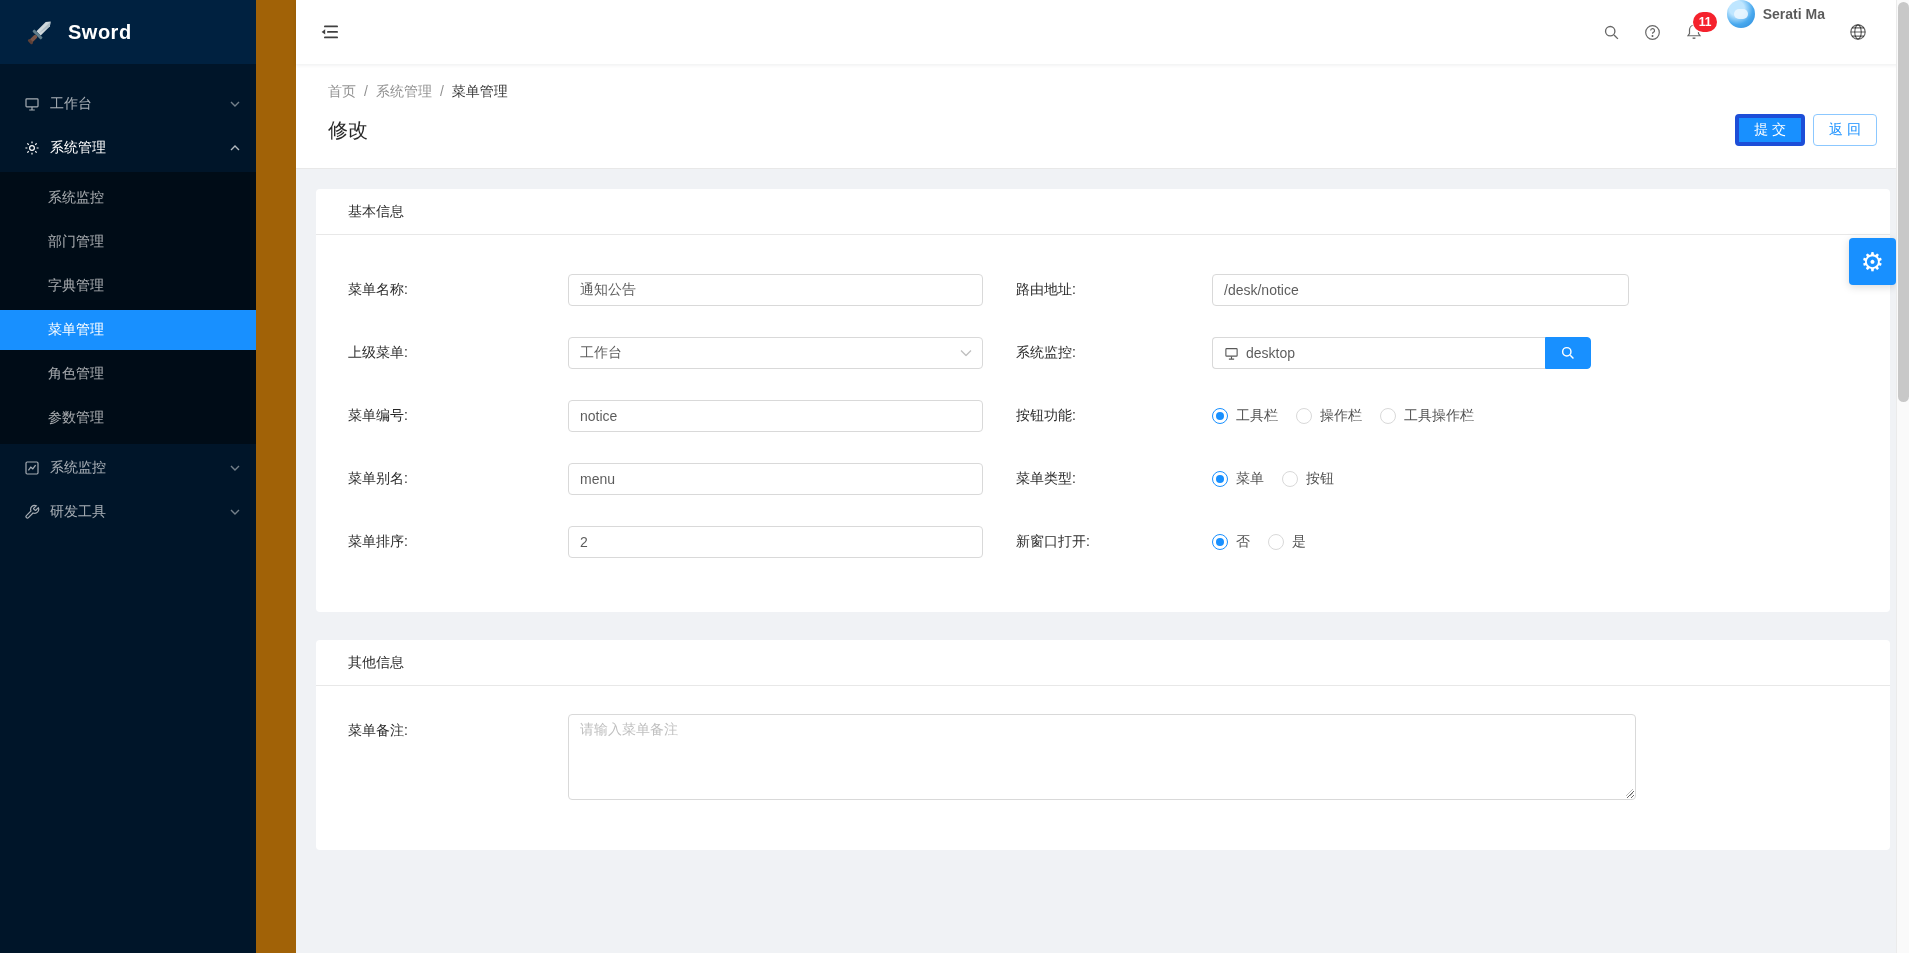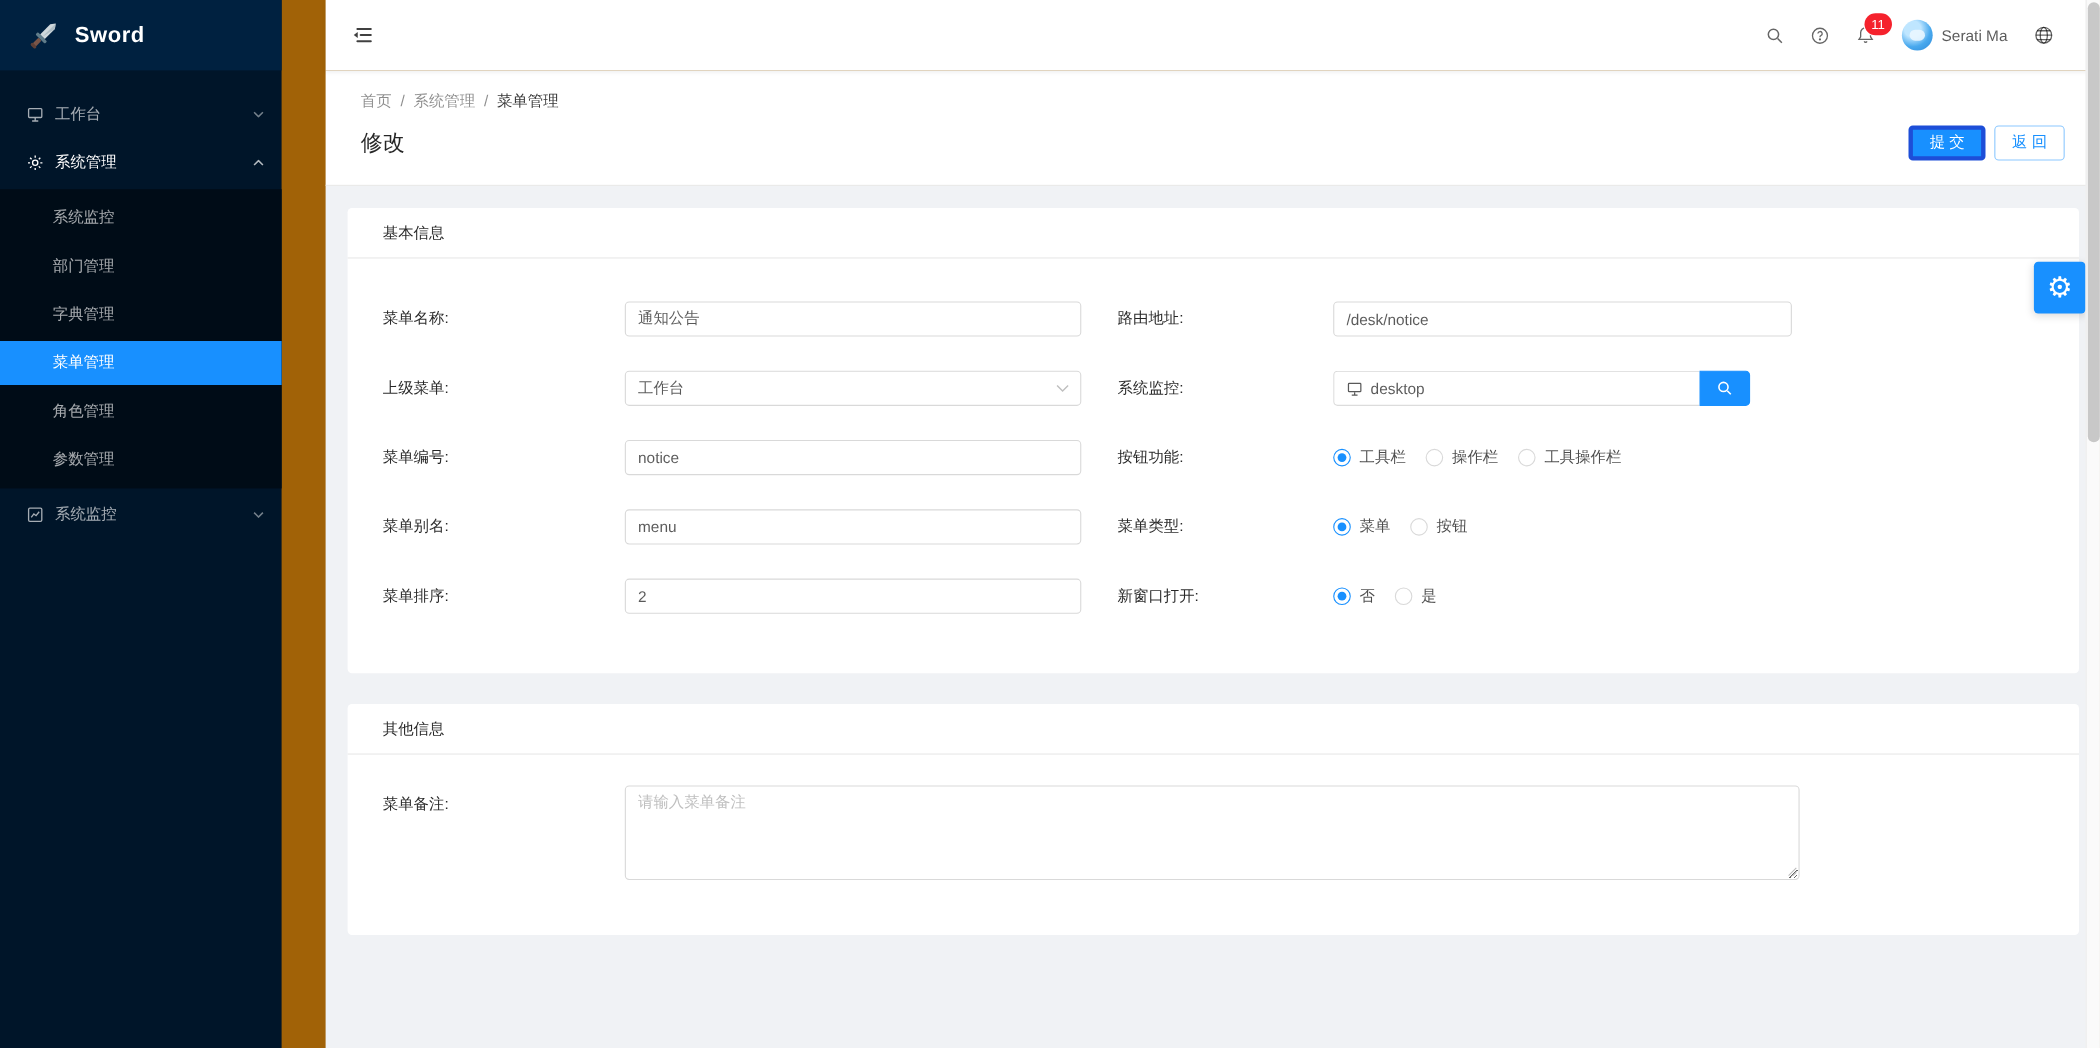--- a/index.html
+++ b/index.html
@@ -23,21 +23,21 @@
   .menu-item.active { background: #1890ff; color: #fff; }
   .caret svg { display: block; }
   .caret.up svg { transform: rotate(180deg); }
 
   
   .main { flex: 1; display: flex; flex-direction: column; min-width: 0; }
 
   .topbar { height: 64px; background: #fff; display: flex; align-items: center;
     padding: 0 30px 0 0; box-shadow: 0 1px 4px rgba(0,21,41,.08); position: relative; z-index: 5; }
   .fold-btn { padding: 0 24px; height: 64px; display: flex; align-items: center; cursor: pointer; color: rgba(0,0,0,.75); }
-  .topbar-right { margin-left: auto; display: flex; align-items: center; }
+  .topbar-right { margin-left: auto; display: flex; align-items: flex-start; font-weight: bold; }
   .tb-action { padding: 0 12px; height: 64px; display: flex; align-items: center; cursor: pointer; color: rgba(0,0,0,.6); }
   .bell-wrap { position: relative; }
   .badge { position: absolute; top: 12px; left: 20px; min-width: 20px; height: 20px; padding: 0 6px;
     background: #f5222d; color: #fff; font-size: 12px; line-height: 20px; text-align: center;
     border-radius: 10px; box-shadow: 0 0 0 1px #fff; }
   .account { display: flex; align-items: center; padding: 0 12px; cursor: pointer; }
   .avatar { width: 28px; height: 28px; border-radius: 50%; margin-right: 8px;
     background: radial-gradient(circle at 35% 30%, #bfe6ff 0 28%, #49a9ee 60%, #2b87d8 100%);
     position: relative; overflow: hidden; }
   .avatar::after { content: ""; position: absolute; left: 7px; top: 9px; width: 14px; height: 10px;
@@ -194,20 +194,31 @@
           <path d="M5.5 13l3-4 2.5 2 3.5-4.5"></path>
         </svg>
         <span>系统监控</span>
         <span class="caret down">
           <svg width="10" height="6" viewBox="0 0 10 6" fill="none" stroke="currentColor" stroke-width="1.4">
               <path d="M1 1l4 4 4-4"></path>
             </svg>
         </span>
       </div>
 
+      <div class="menu-item">
+        <svg class="mi-icon" viewBox="0 0 24 24" fill="none" stroke="currentColor" stroke-width="1.8">
+          <path d="M14.7 6.3a1 1 0 0 0 0 1.4l1.6 1.6a1 1 0 0 0 1.4 0l3.77-3.77a6 6 0 0 1-7.94 7.94l-6.91 6.91a2.12 2.12 0 0 1-3-3l6.91-6.91a6 6 0 0 1 7.94-7.94l-3.76 3.76z"></path>
+        </svg>
+        <span>研发工具</span>
+        <span class="caret down">
+          <svg width="10" height="6" viewBox="0 0 10 6" fill="none" stroke="currentColor" stroke-width="1.4">
+              <path d="M1 1l4 4 4-4"></path>
+            </svg>
+        </span>
+      </div>
     </nav>
   </aside>
 
   <div class="main">
 
     <header class="topbar">
       <div class="fold-btn">
         <svg width="20" height="20" viewBox="0 0 20 20" fill="currentColor">
           <rect x="4" y="3.5" width="14" height="1.8" rx=".9"></rect>
           <rect x="7" y="9" width="11" height="1.8" rx=".9"></rect>

